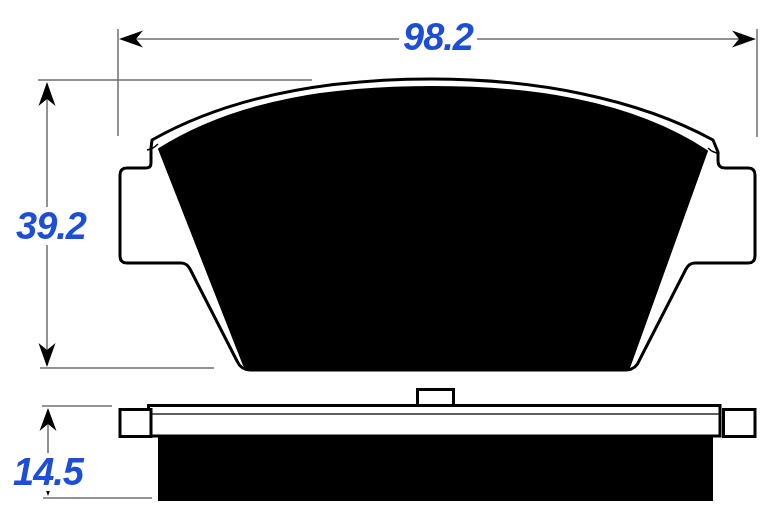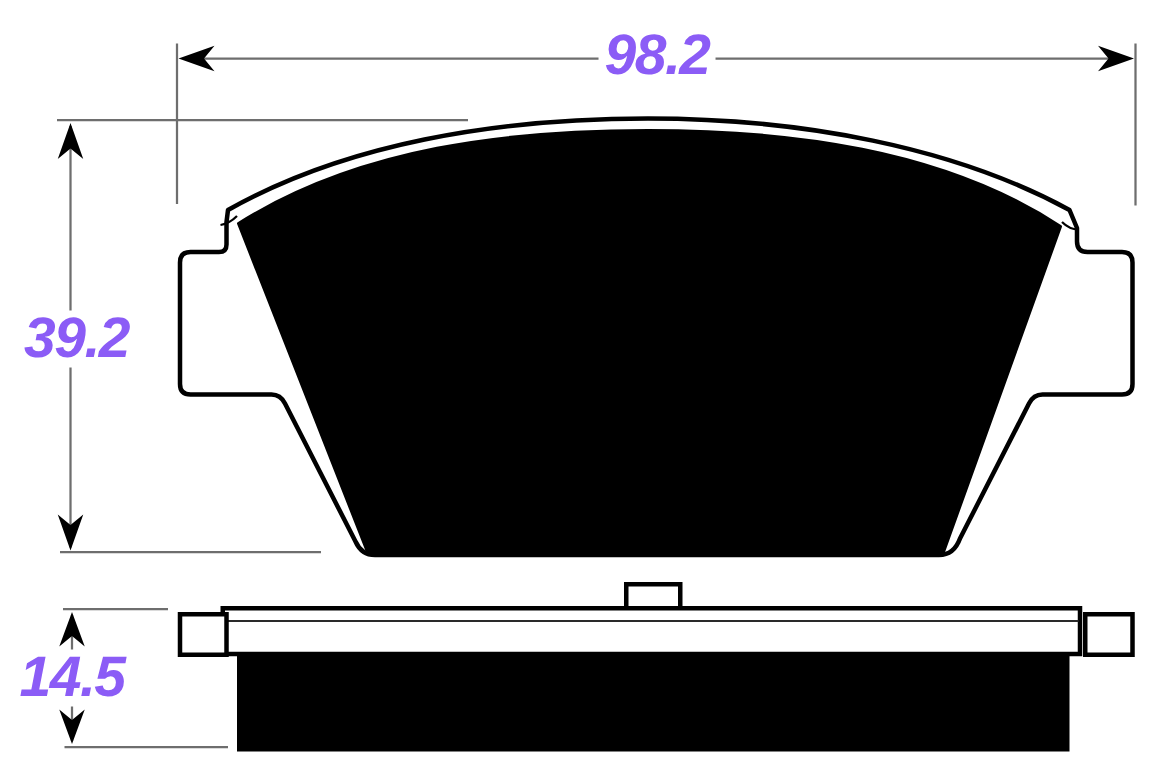--- a/index.html
+++ b/index.html
@@ -22,30 +22,30 @@
     display: block;
   }
   .dim-label {
     position: absolute;
     transform: translate(-50%, -50%);
     font-family: "Liberation Sans", sans-serif;
     font-style: italic;
     font-weight: bold;
     font-size: 38px;
     line-height: 1;
-    color: #8b5cf6;
+    color: #1d4ed8;
     background: #ffffff;
     padding: 0 4px;
     white-space: nowrap;
     letter-spacing: -1px;
     user-select: none;
   }
   #label-width     { left: 438px; top: 37px; }
   #label-height    { left: 51px;  top: 226px; }
-  #label-thickness { left: 48px;  top: 452px; }
+  #label-thickness { left: 48px;  top: 472px; }
 </style>
 </head>
 <body>
 
 <div id="stage">
 
   <svg width="778" height="520" viewBox="0 0 778 520">
 
     <g>
 

